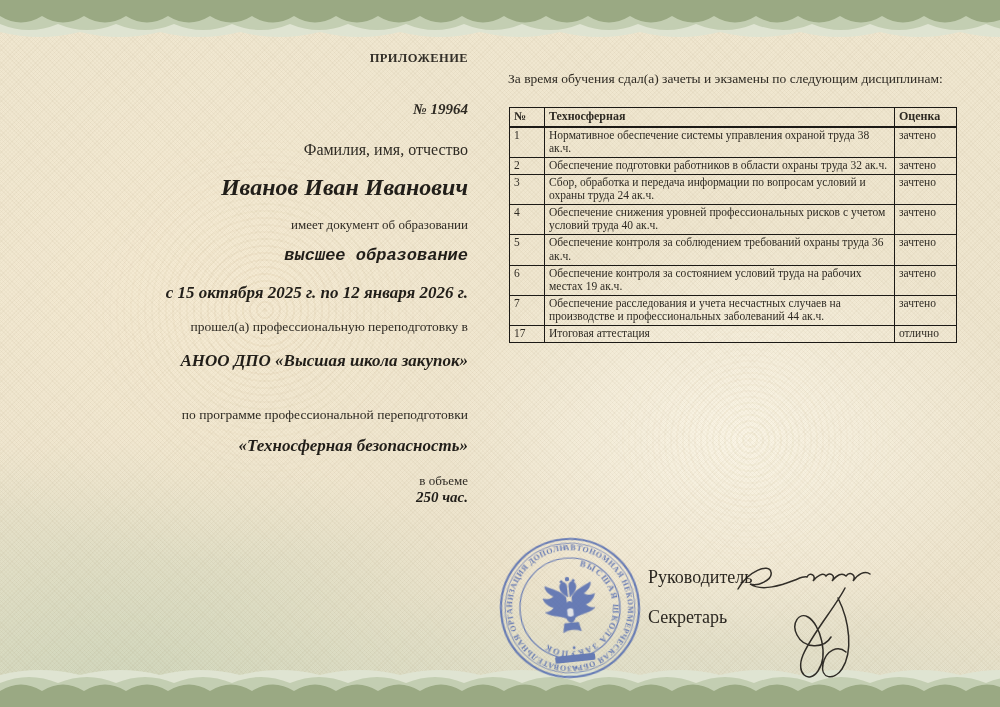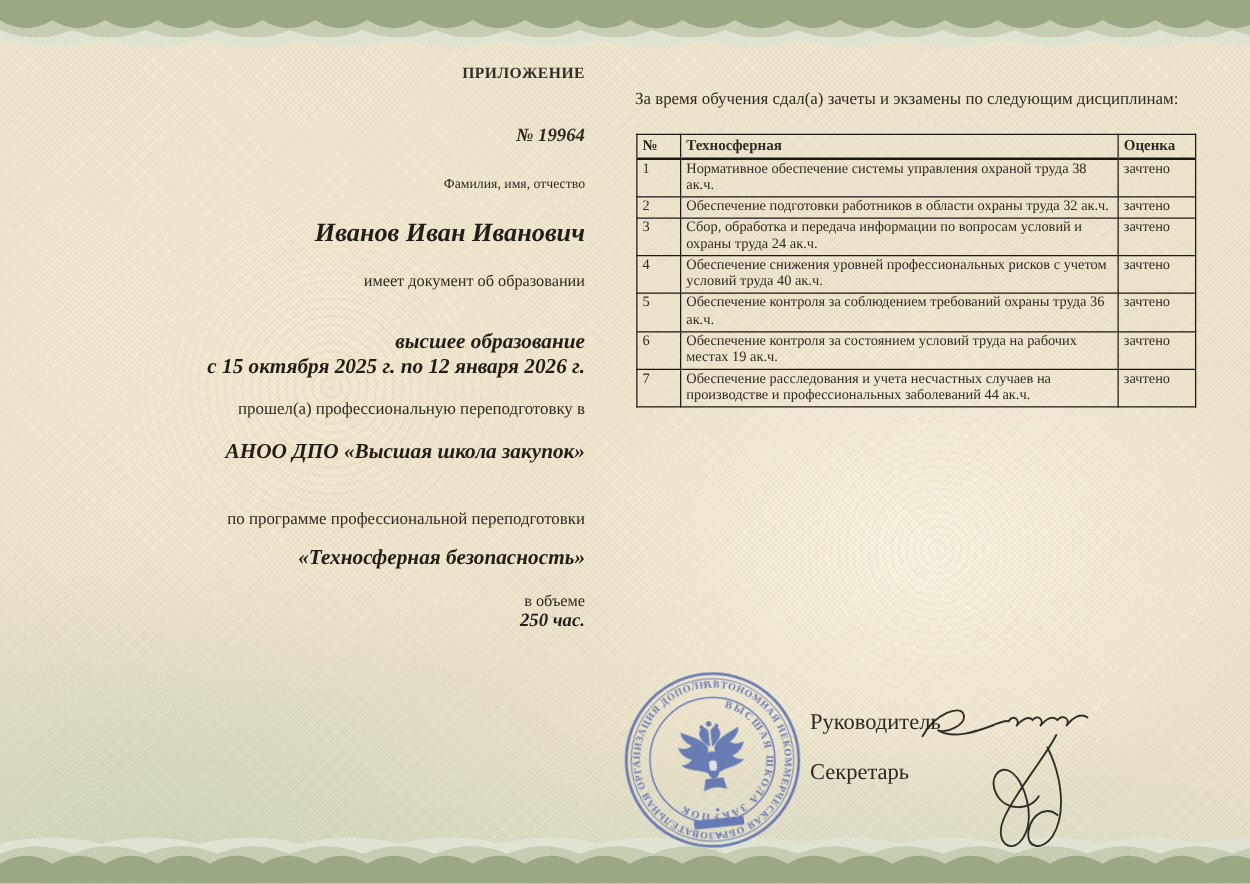--- a/index.html
+++ b/index.html
@@ -33,25 +33,25 @@
     -webkit-mask-image:radial-gradient(closest-side, #000, transparent);
     mask-image:radial-gradient(closest-side, #000, transparent);
   }
   svg.border-band{position:absolute;left:0;width:1000px;height:46px;}
   #band-top{top:0;}
   #band-bottom{bottom:0;}
   .abs{position:absolute;}
   .lp{left:60px;width:408px;text-align:right;}
   .lp-title{top:50px;font-size:12.5px;font-weight:bold;letter-spacing:.4px;line-height:1.3;color:#332f28;}
   .lp-number{top:101px;font-size:15px;font-weight:bold;font-style:italic;}
-  .lp-namelabel{top:141px;font-size:11px;}
-  .lp-fullname{top:174px;font-size:21px;font-weight:bold;font-style:italic;color:#211e19;}
+  .lp-namelabel{top:141px;font-size:16px;}
+  .lp-fullname{top:174px;font-size:24px;font-weight:bold;font-style:italic;color:#211e19;}
   .lp-doclabel{top:217px;font-size:13px;}
   .lp-bi17{font-size:17px;font-weight:bold;font-style:italic;color:#211e19;}
-  .lp-edulevel{top:263px;}
+  .lp-edulevel{top:246px;font-family:Liberation Mono, monospace;}
   .lp-period{top:283px;}
   .lp-completed{top:319px;font-size:13.5px;}
   .lp-institution{top:351px;}
   .lp-programlabel{top:407px;font-size:13.5px;}
   .lp-programname{top:436px;font-style:italic;}
   .lp-volumelabel{top:473px;font-size:13px;}
   .lp-volumevalue{top:489px;font-size:15px;font-weight:bold;font-style:italic;color:#211e19;}
   .rp-intro{
     left:508px;top:55px;width:454px;font-size:13.5px;line-height:1.45;
     text-align:justify;
@@ -153,20 +153,25 @@
         </tr>
         <tr>
           <td>6</td>
           <td>Обеспечение контроля за состоянием условий труда на рабочих местах 19 ак.ч.</td>
           <td>зачтено</td>
         </tr>
         <tr>
           <td>7</td>
           <td>Обеспечение расследования и учета несчастных случаев на производстве и профессиональных заболеваний 44 ак.ч.</td>
           <td>зачтено</td>
+        </tr>
+        <tr>
+          <td>17</td>
+          <td>Итоговая аттестация</td>
+          <td>отлично</td>
         </tr>
       </tbody>
   </table>
 
   <div class="abs sig-label lbl-head">Руководитель</div>
   <div class="abs sig-label lbl-secretary">Секретарь</div>
 
   <svg id="seal" class="abs" width="152" height="152" viewBox="0 0 152 152">
     <defs>
       <path id="sealOuterPath" d="M76,18 a58,58 0 1,1 -0.01,0"></path>

